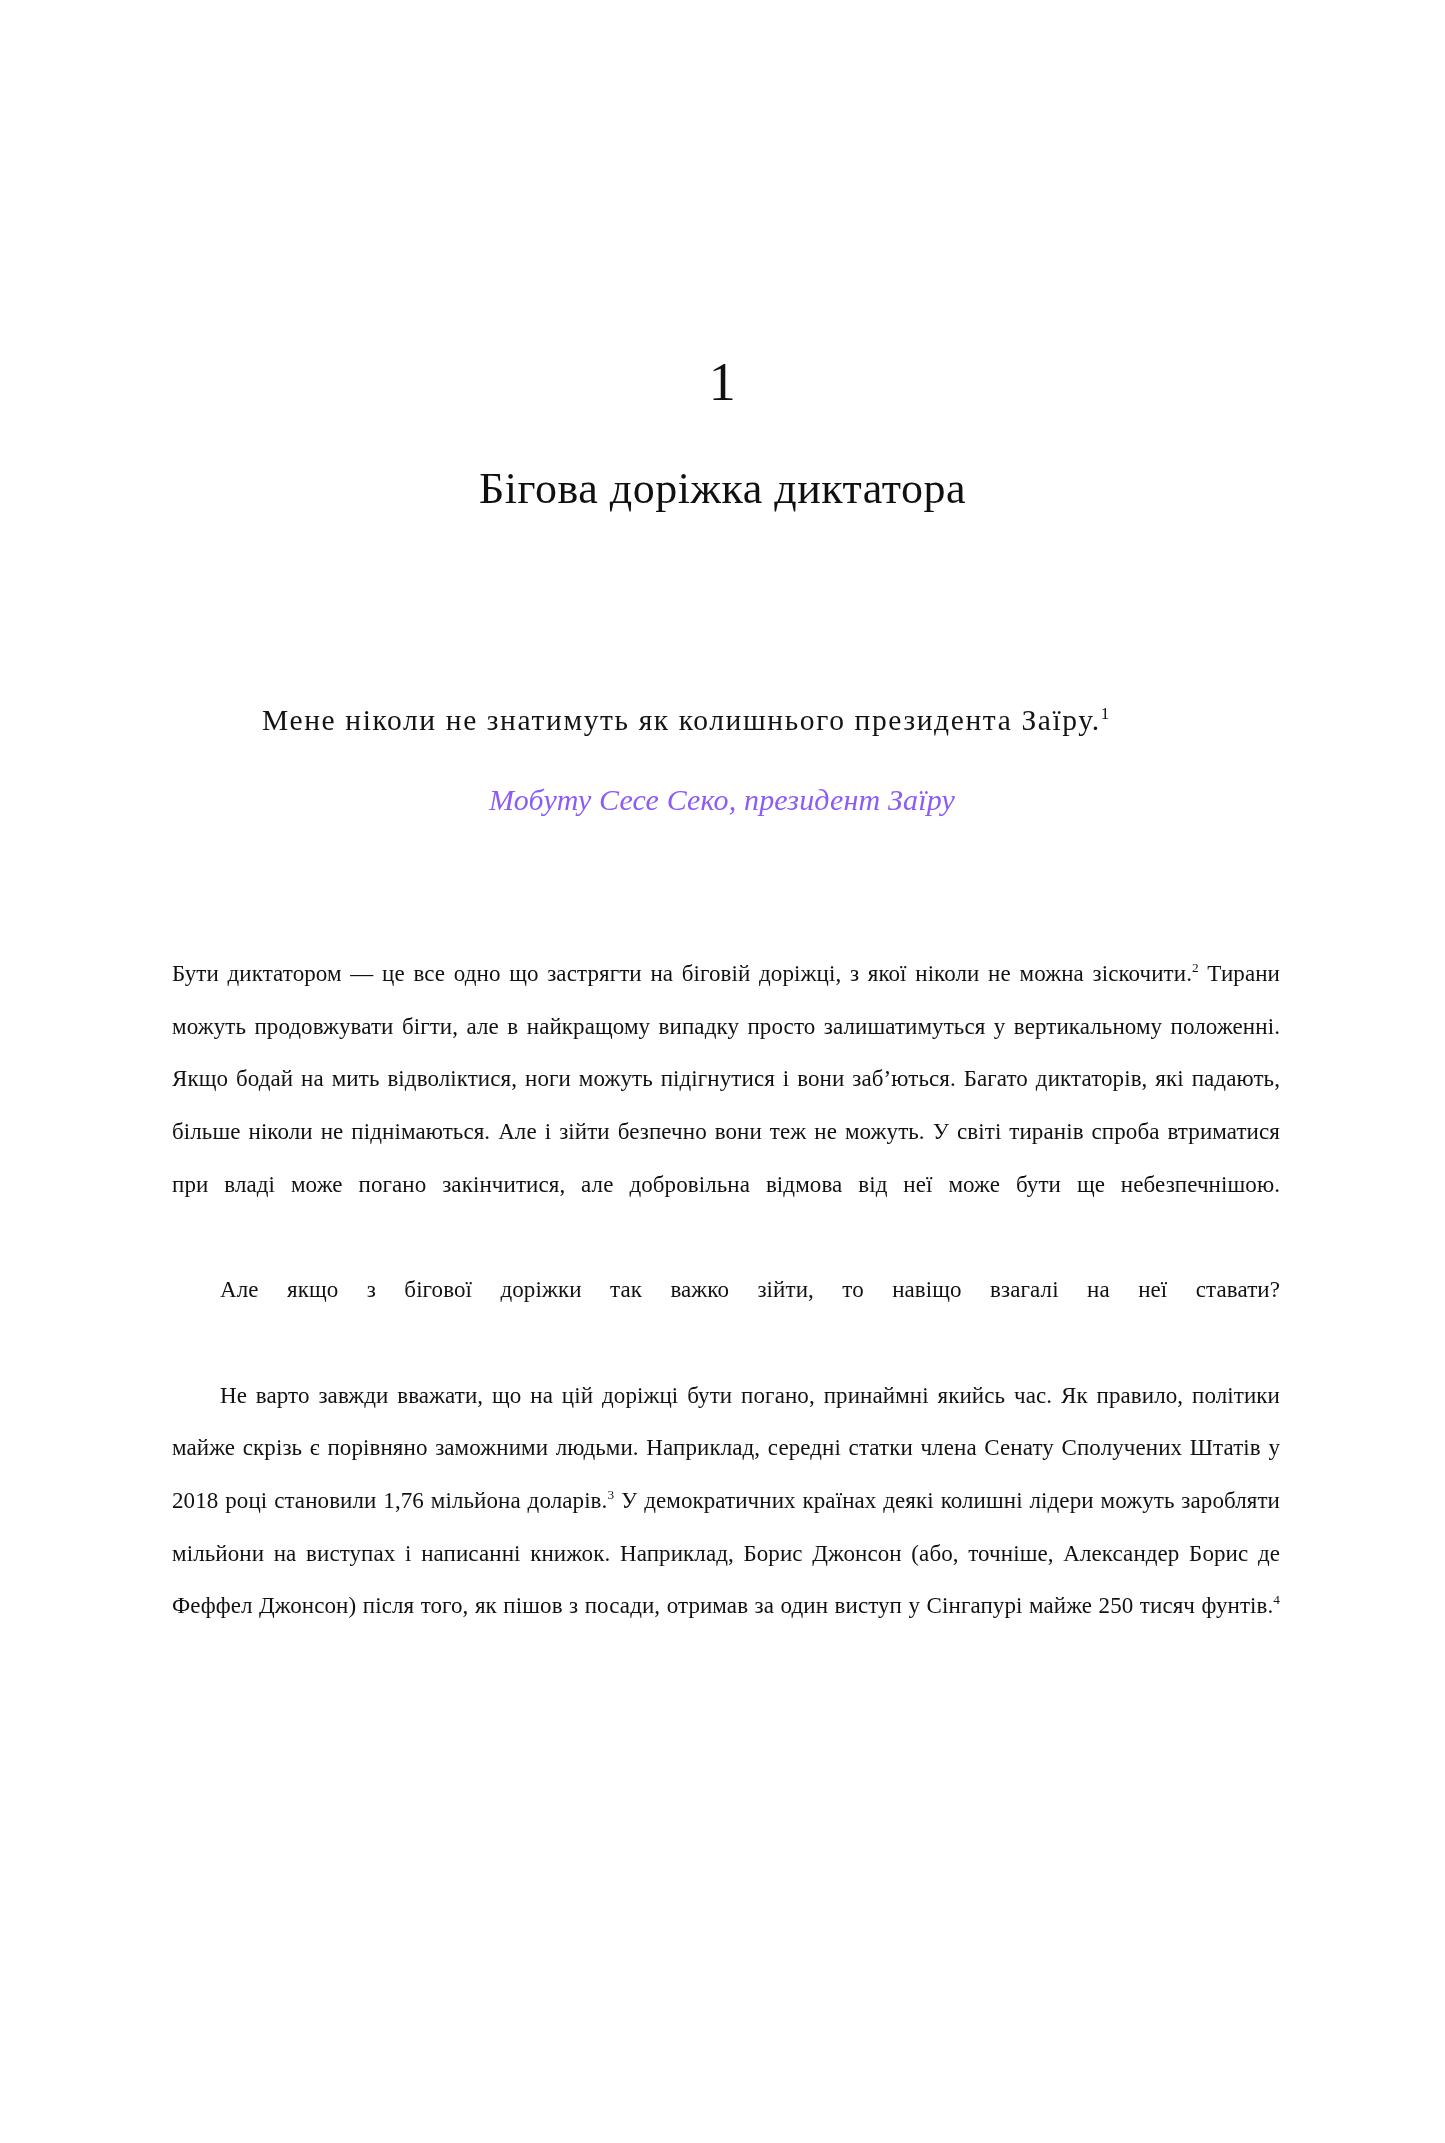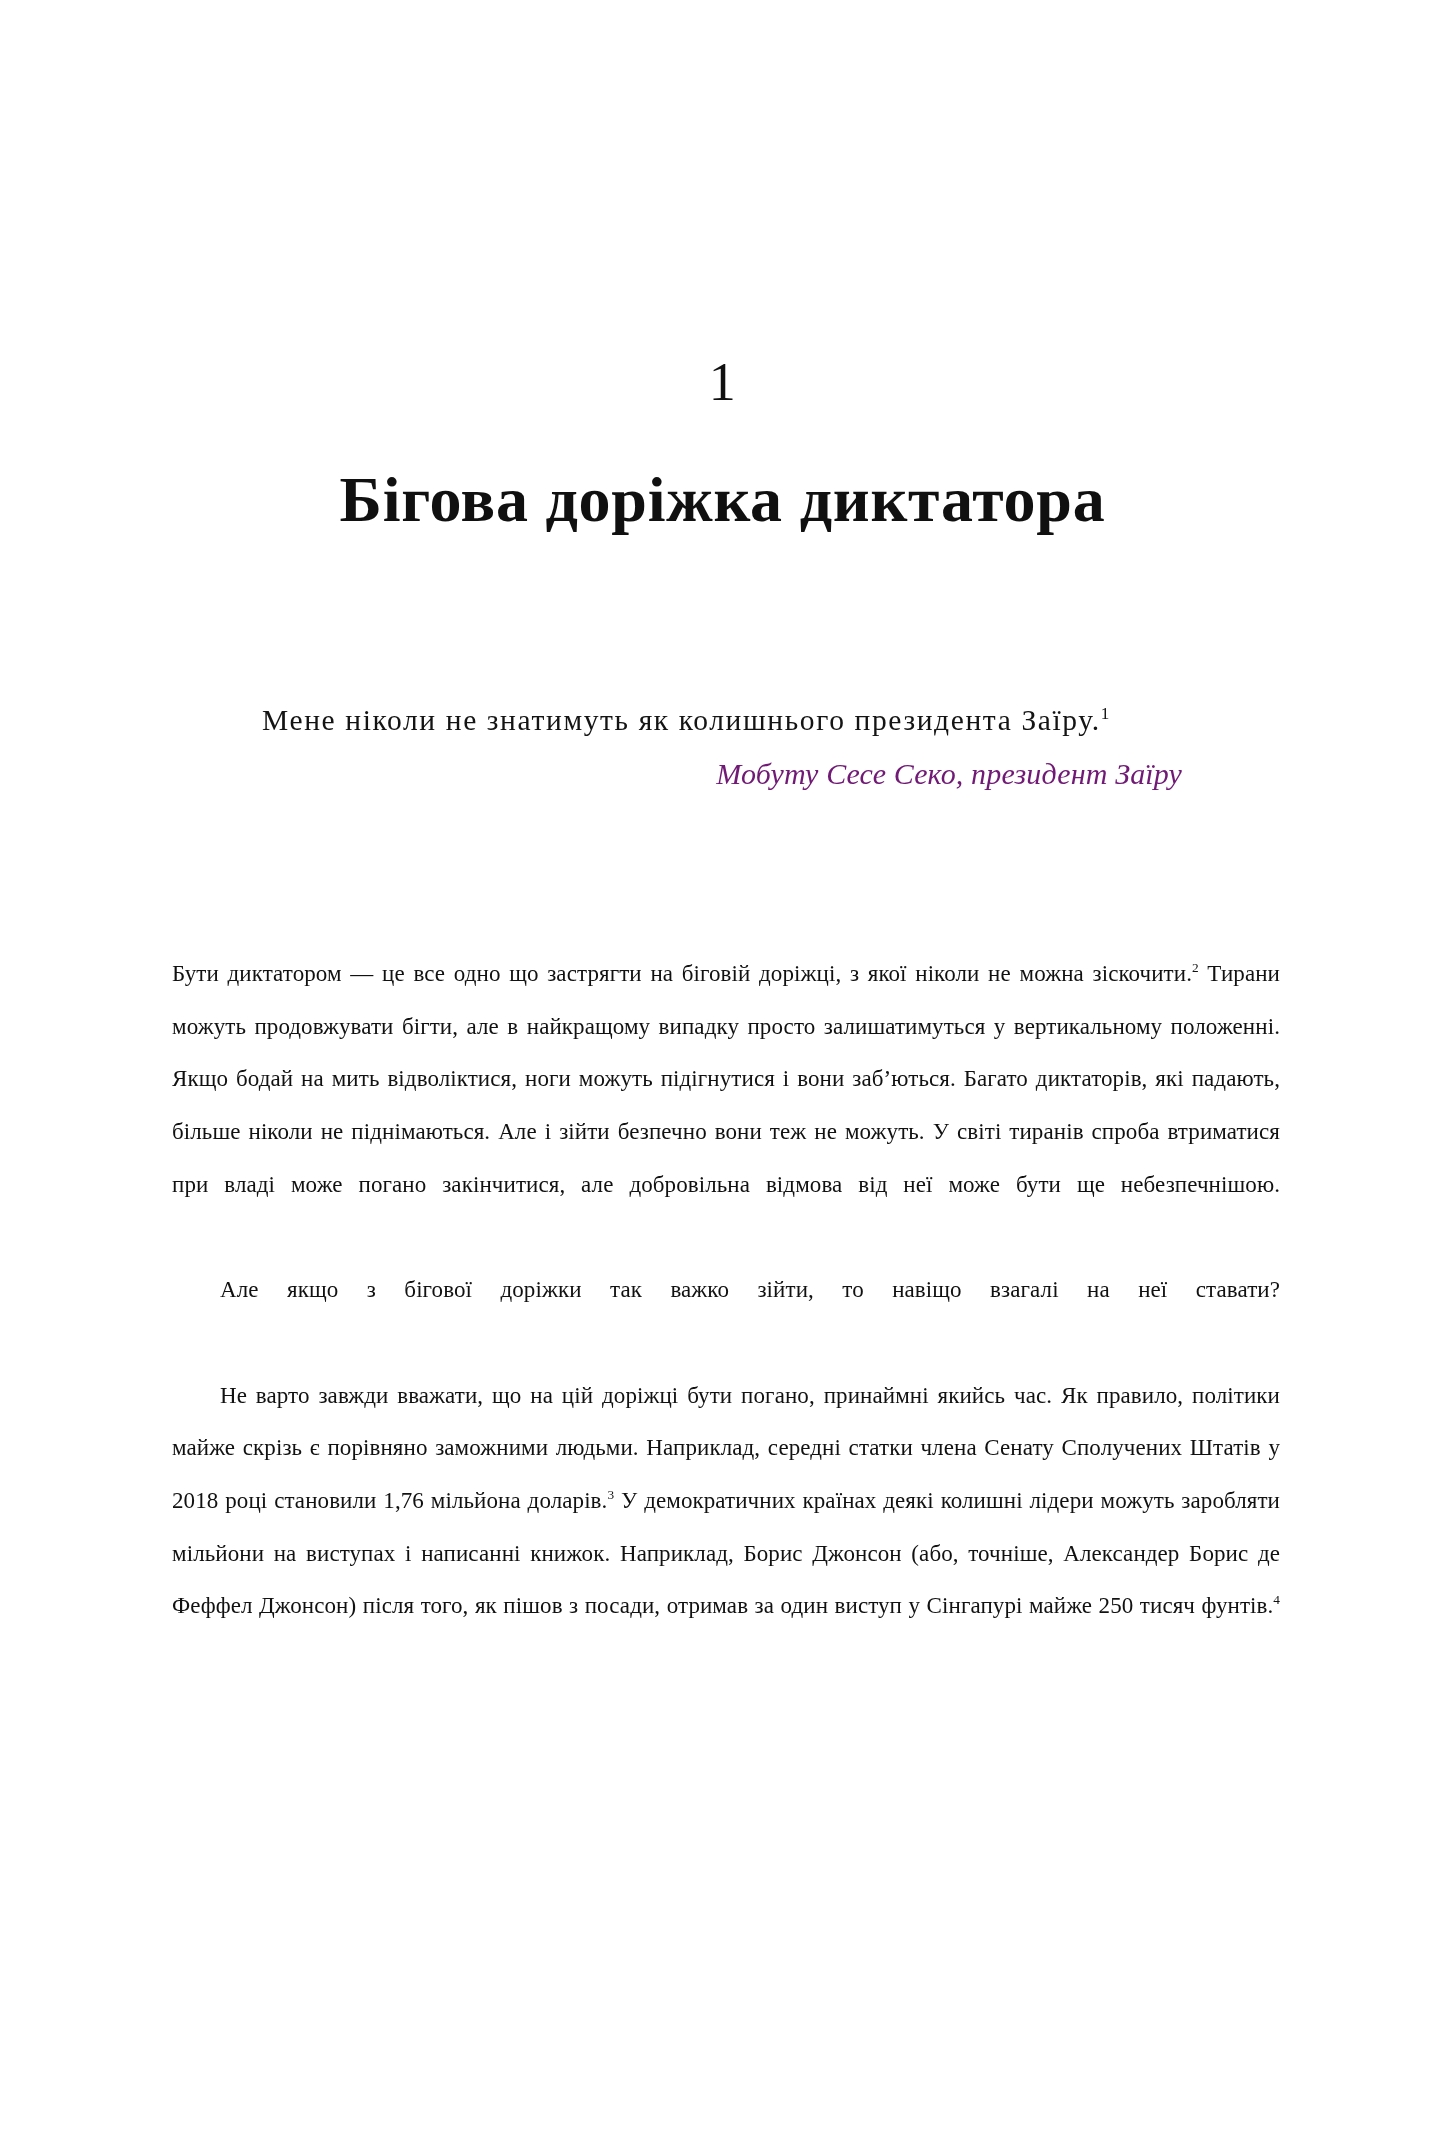--- a/index.html
+++ b/index.html
@@ -33,23 +33,23 @@
   }
   .chapter-number {
     font-size: 54px;
     line-height: 1;
     font-weight: 400;
     letter-spacing: 0.01em;
     color: #101010;
   }
   .chapter-title {
     margin-top: 55px;
-    font-size: 64px;
+    font-size: 44px;
     line-height: 1.12;
-    font-weight: 700;
+    font-weight: 400;
     letter-spacing: 0.012em;
     color: #101010;
     white-space: nowrap;
   }
 
   
   .epigraph {
     position: absolute;
     left: 262px;
     top: 700px;
@@ -58,26 +58,26 @@
   .epigraph-text {
     font-size: 29.5px;
     line-height: 1.42;
     letter-spacing: 0.055em;
     color: #141414;
     text-align: justify;
     text-justify: inter-word;
     hyphens: none;
   }
   .epigraph-attrib {
-    margin-top: 12px;
+    margin-top: 38px;
     font-style: italic;
     font-size: 30px;
     line-height: 1.3;
-    text-align: right;
-    color: #701a75;
+    text-align: center;
+    color: #8b5cf6;
     letter-spacing: 0.005em;
   }
 
   sup.fn {
     font-size: 0.58em;
     vertical-align: super;
     line-height: 0;
     letter-spacing: 0;
   }
 

